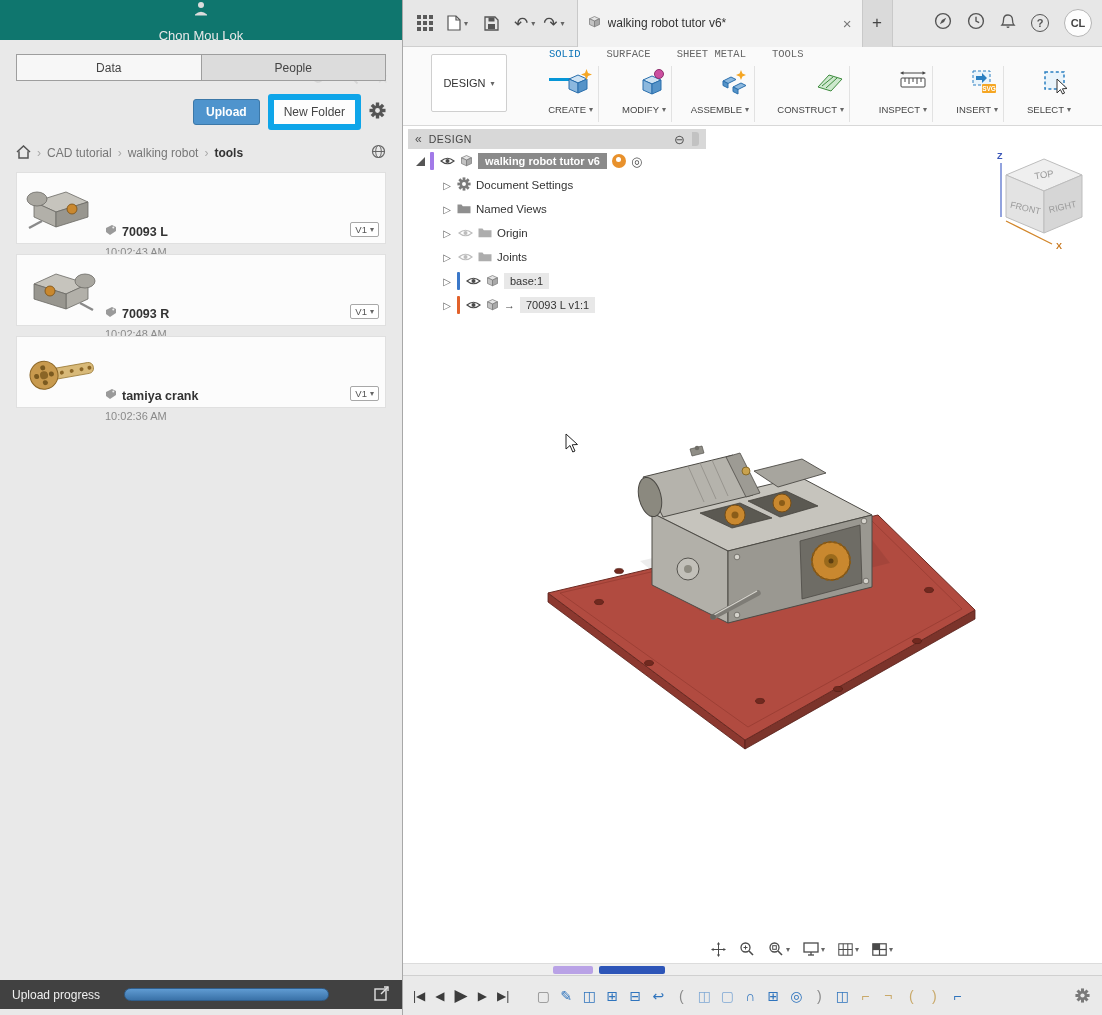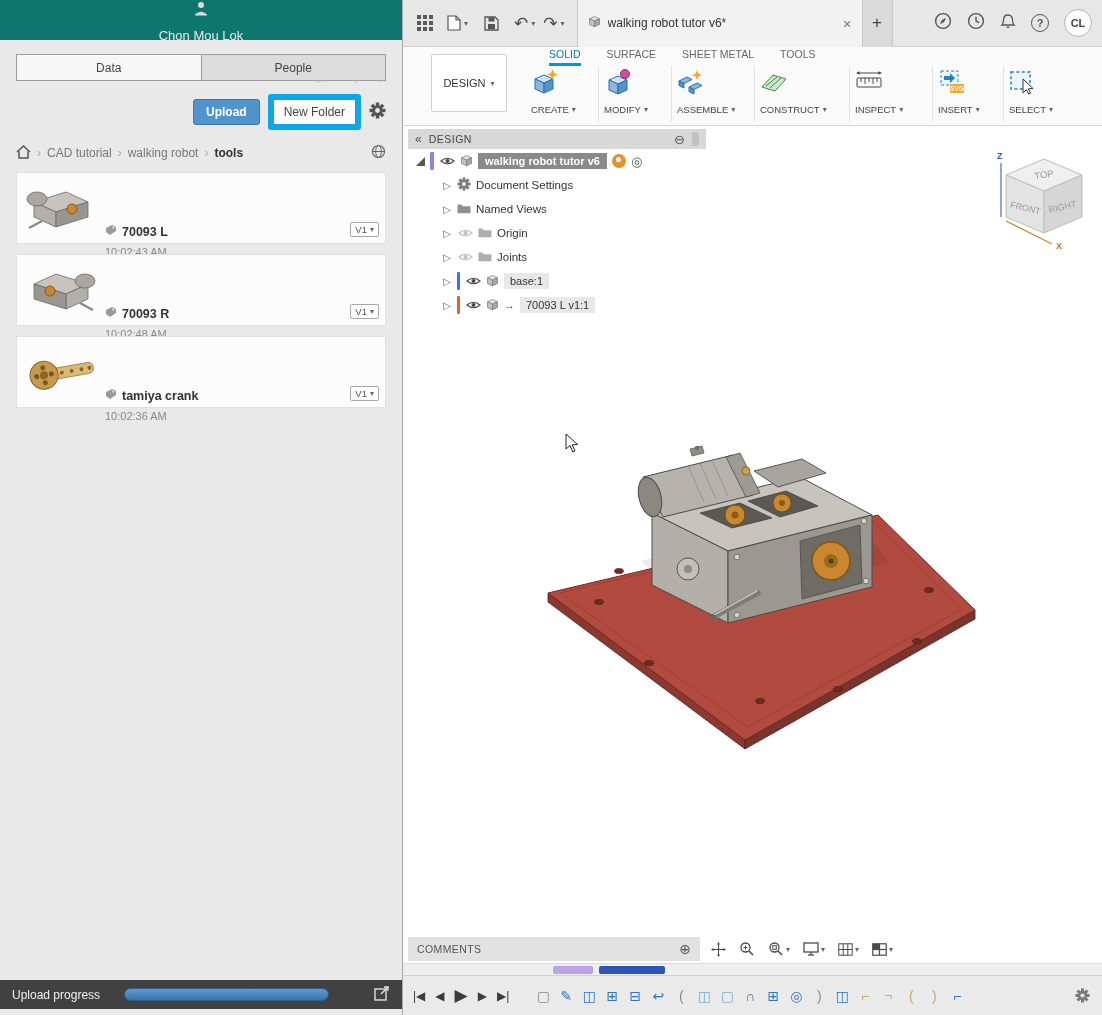--- a/index.html
+++ b/index.html
@@ -63,24 +63,24 @@
   .help-circle { width:18px; height:18px; border:1.5px solid #555; border-radius:50%;
     display:flex; align-items:center; justify-content:center; font-size:11px; font-weight:bold; color:#555; }
   .avatar { width:28px; height:28px; border-radius:50%; background:#fdfdfd; border:1px solid #b5b5b5;
     display:flex; align-items:center; justify-content:center; font-size:11px; font-weight:bold; color:#444; }
 
   .ribbon { position:absolute; top:47px; left:0; right:0; height:79px; background:#fafafa; border-bottom:1px solid #d8d8d8; }
   .design-btn { position:absolute; left:28px; top:7px; width:76px; height:58px; background:#fff;
     border:1px solid #cfcfcf; border-radius:2px; display:flex; align-items:center; justify-content:center; gap:5px;
     font-size:11px; color:#333; }
   .rb-tabs { position:absolute; left:146px; top:1px; display:flex; gap:26px; font-size:10.5px; color:#666; }
-  .rb-tab { padding-bottom:3px; border-bottom:3px solid transparent; }
+  .rb-tab { padding-bottom:18px; border-bottom:3px solid transparent;font-family:Liberation Mono, monospace; }
   .rb-tab.active { color:#0d74b8; border-bottom-color:#0696d7; }
   .rb-groups { position:absolute; left:128px; top:18px; display:flex; align-items:flex-start; }
-  .rb-group { display:flex; flex-direction:column; align-items:flex-start; }
+  .rb-group { display:flex; flex-direction:column; align-items:flex-end; }
   .rb-icon-box { height:33px; display:flex; align-items:center; justify-content:center; }
   .rb-label { font-size:9.5px; color:#444; white-space:nowrap; display:flex; gap:3px; align-items:center; margin-top:6px; }
   .rb-sep { width:1px; height:56px; background:#e2e2e2; margin:1px 5px 0; }
   .g-create{width:62px}.g-modify{width:62px}.g-assemble{width:72px}.g-construct{width:84px}
   .g-inspect{width:72px}.g-insert{width:60px}.g-select{width:62px}
 
   .viewport { position:absolute; top:127px; left:0; right:0; bottom:40px; background:#fff; overflow:hidden; }
 
   
   .browser { position:absolute; left:5px; top:2px; width:298px; background:rgba(255,255,255,0.78); }
@@ -715,24 +715,20 @@
                 <polygon points="1.5,3.8 6.5,1.5 11.5,3.8 6.5,6.1" fill="#e4e4e4" stroke="#777" stroke-width="0.7"></polygon>
                 <polygon points="1.5,3.8 6.5,6.1 6.5,11.8 1.5,9.5" fill="#c3c3c3" stroke="#777" stroke-width="0.7"></polygon>
                 <polygon points="6.5,6.1 11.5,3.8 11.5,9.5 6.5,11.8" fill="#a8a8a8" stroke="#777" stroke-width="0.7"></polygon>
               </svg>
           </span>
           <span class="ref-arrow">→</span>
           <span class="item-pill">70093 L v1:1</span>
         </div>
       </div>
 
-      <div class="comments-bar">
-        <span class="comments-label">COMMENTS</span>
-        <span class="comments-plus">⊕</span>
-      </div>
 
       <div class="nav-toolbar">
         <span class="nav-item">
           <svg width="15" height="15" viewBox="0 0 15 15" fill="#4a4a4a">
               <line x1="7.5" y1="1.5" x2="7.5" y2="13.5" stroke="#4a4a4a"></line>
               <line x1="1.5" y1="7.5" x2="13.5" y2="7.5" stroke="#4a4a4a"></line>
               <polygon points="7.5,0 5.9,2.6 9.1,2.6"></polygon>
               <polygon points="7.5,15 5.9,12.4 9.1,12.4"></polygon>
               <polygon points="0,7.5 2.6,5.9 2.6,9.1"></polygon>
               <polygon points="15,7.5 12.4,5.9 12.4,9.1"></polygon>

